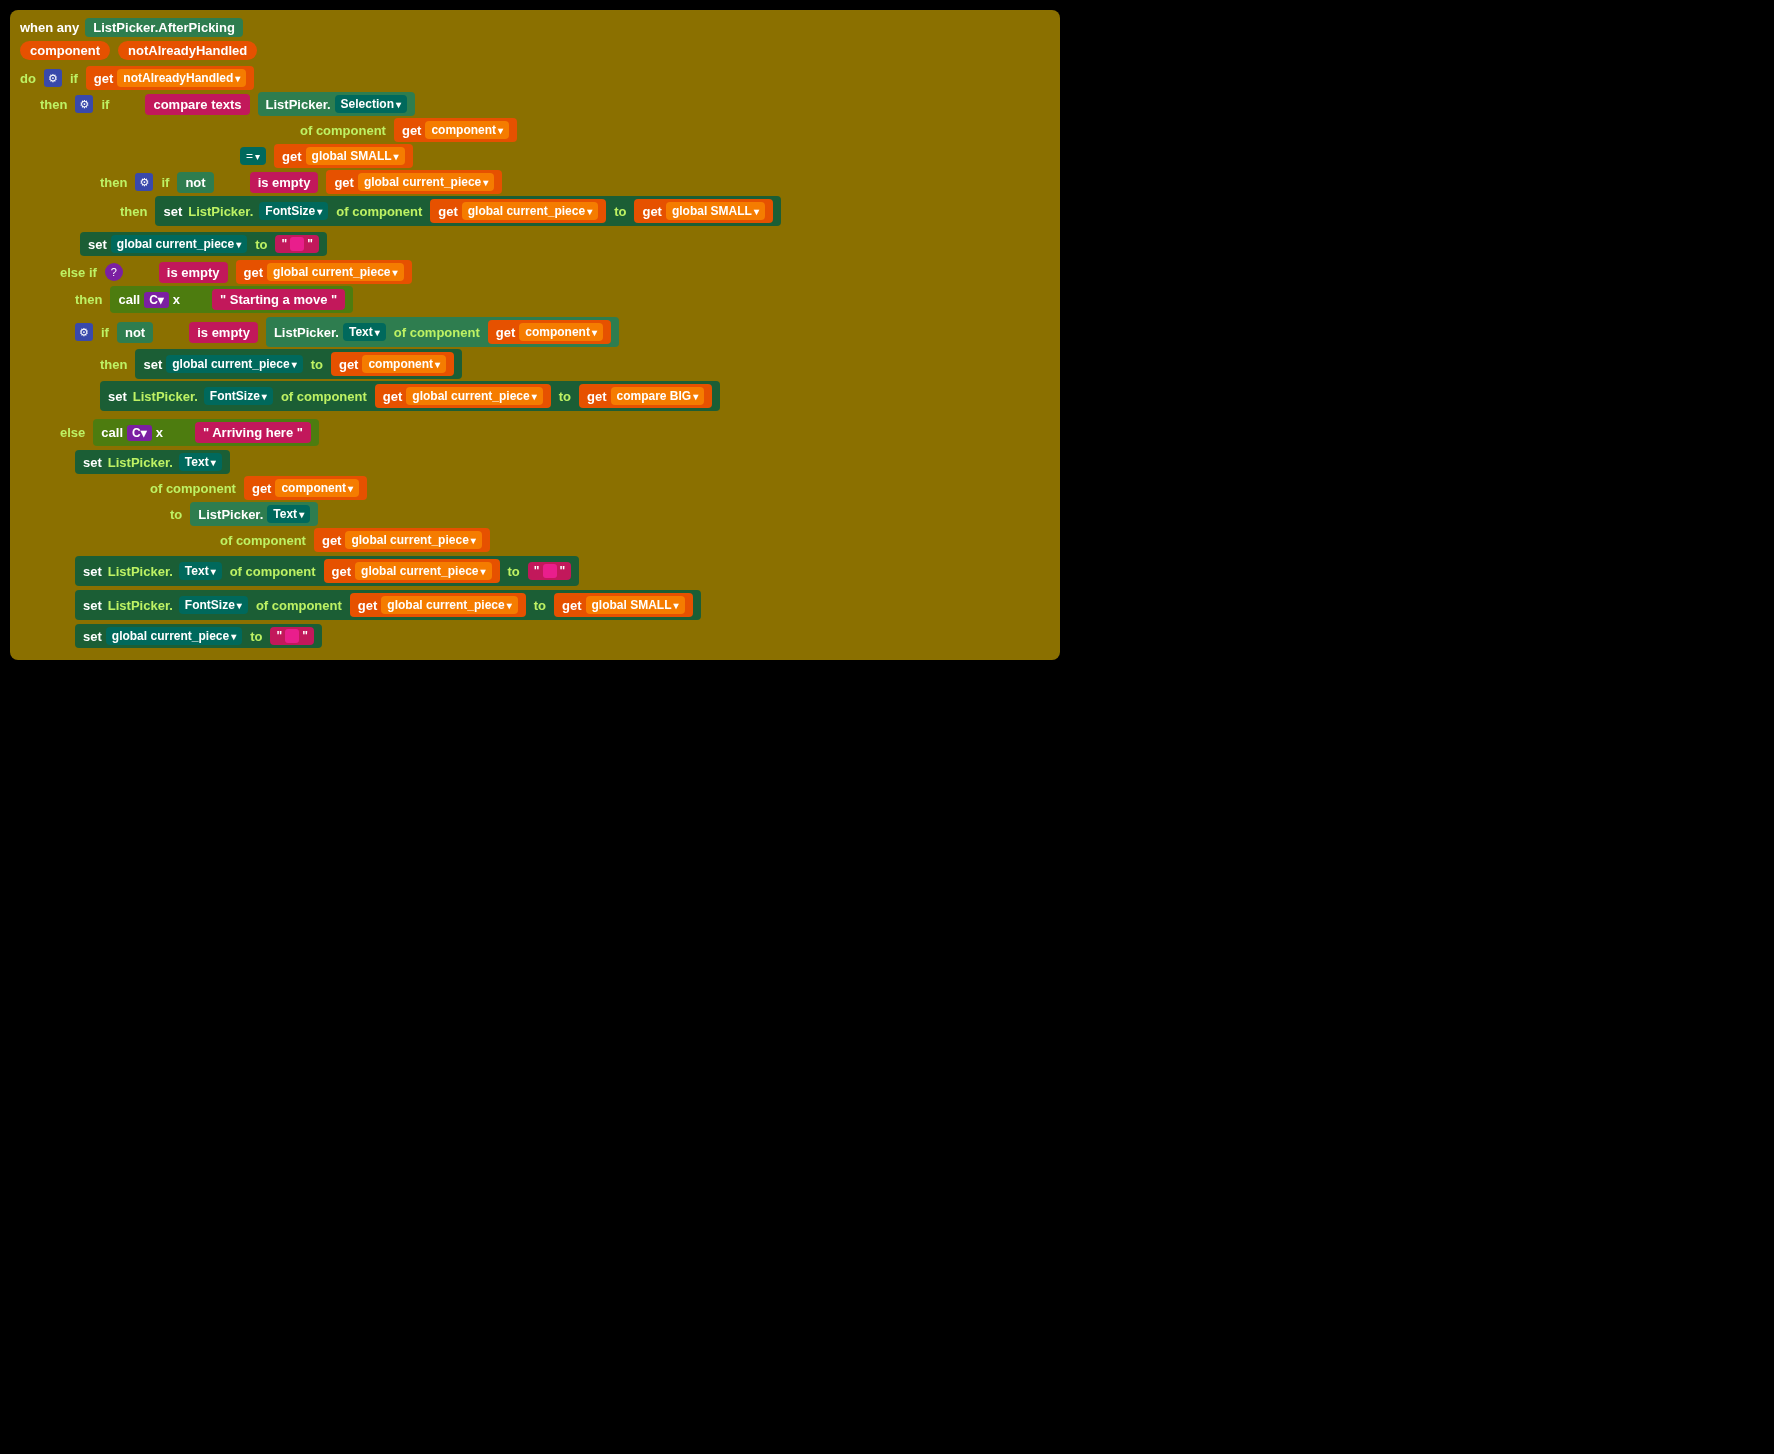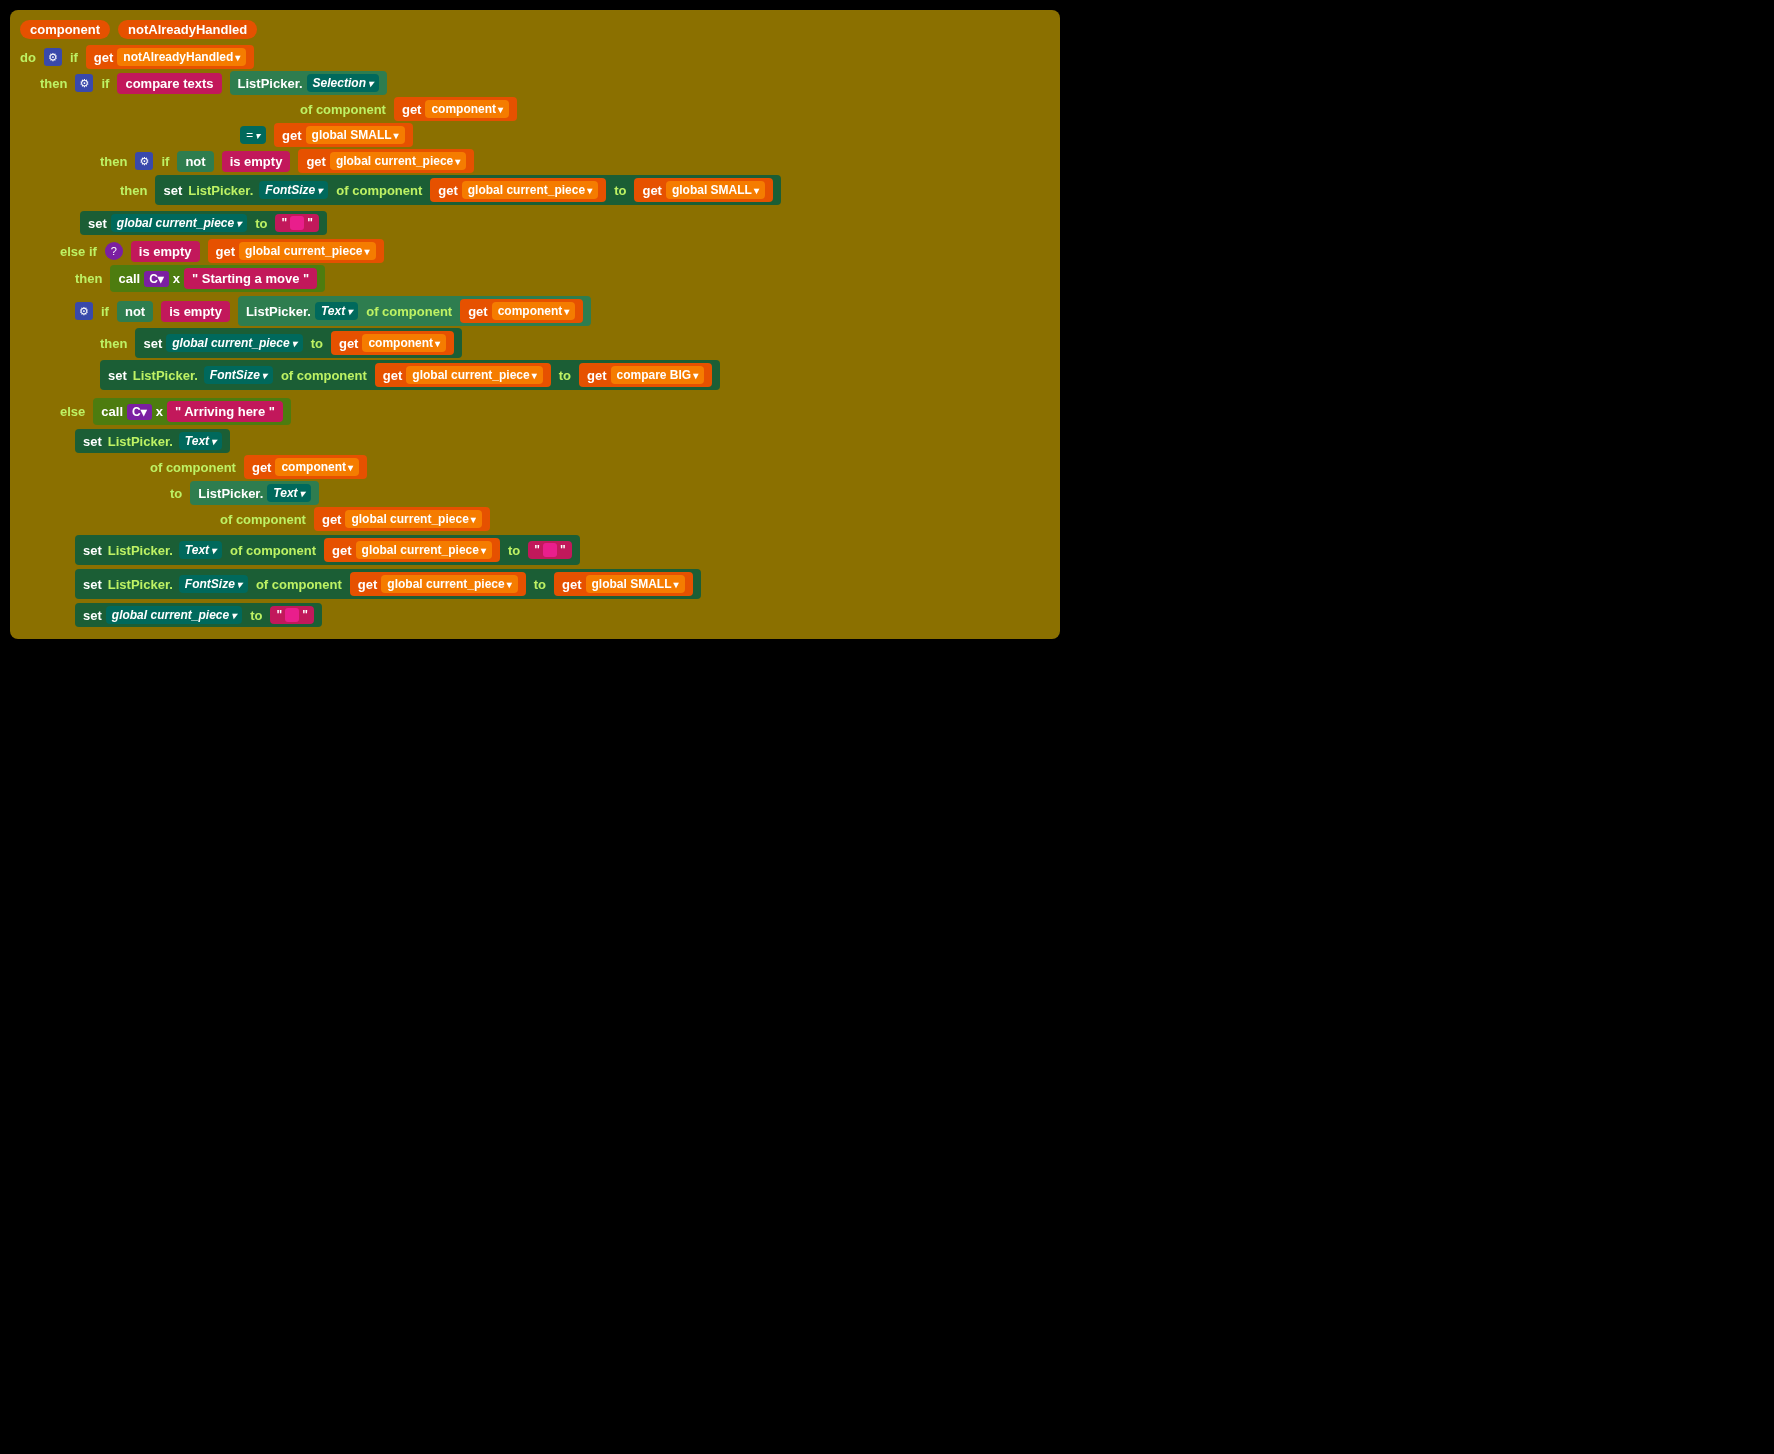--- a/index.html
+++ b/index.html
@@ -9,25 +9,25 @@
       font-size: 13px;
       padding: 10px;
     }
 
     .block-canvas {
       display: inline-block;
       min-width: 1100px;
     }
     .bg-green { background: #2E7D4F; }
     .bg-dark-green { background: #1B5E35; text-align: center; }
-    .bg-pink { background: #C2185B; }
+    .bg-pink { background: #C2185B; margin-left: 28px; }
     .bg-purple { background: #4d7c0f; }
     .bg-orange { background: #E65100; }
     .bg-light-orange { background: #F57C00; }
-    .bg-teal { background: #00695C; font-style: italic; }
+    .bg-teal { background: #00695C; }
 
     
     .block {
       display: inline-flex;
       align-items: center;
       border-radius: 4px;
       padding: 3px 8px;
       color: #fff;
       font-weight: bold;
       font-size: 13px;
@@ -165,20 +165,24 @@
   </style>
 </head>
 <body>
 
 
 
 <div class="block-canvas">
   <div class="outer-block">
 
     
+    <div class="header-row">
+      <span class="when-label">when any</span>
+      <span class="event-block">ListPicker.AfterPicking</span>
+    </div>
     <div class="line" style="margin-bottom:6px;">
       <span class="block bg-orange block-pill">component</span>
       <span class="block bg-orange block-pill">notAlreadyHandled</span>
     </div>
 
     
     <div class="line">
       <span class="label-text">do</span>
       <span class="gear-icon">⚙</span>
       <span class="label-text">if</span>

